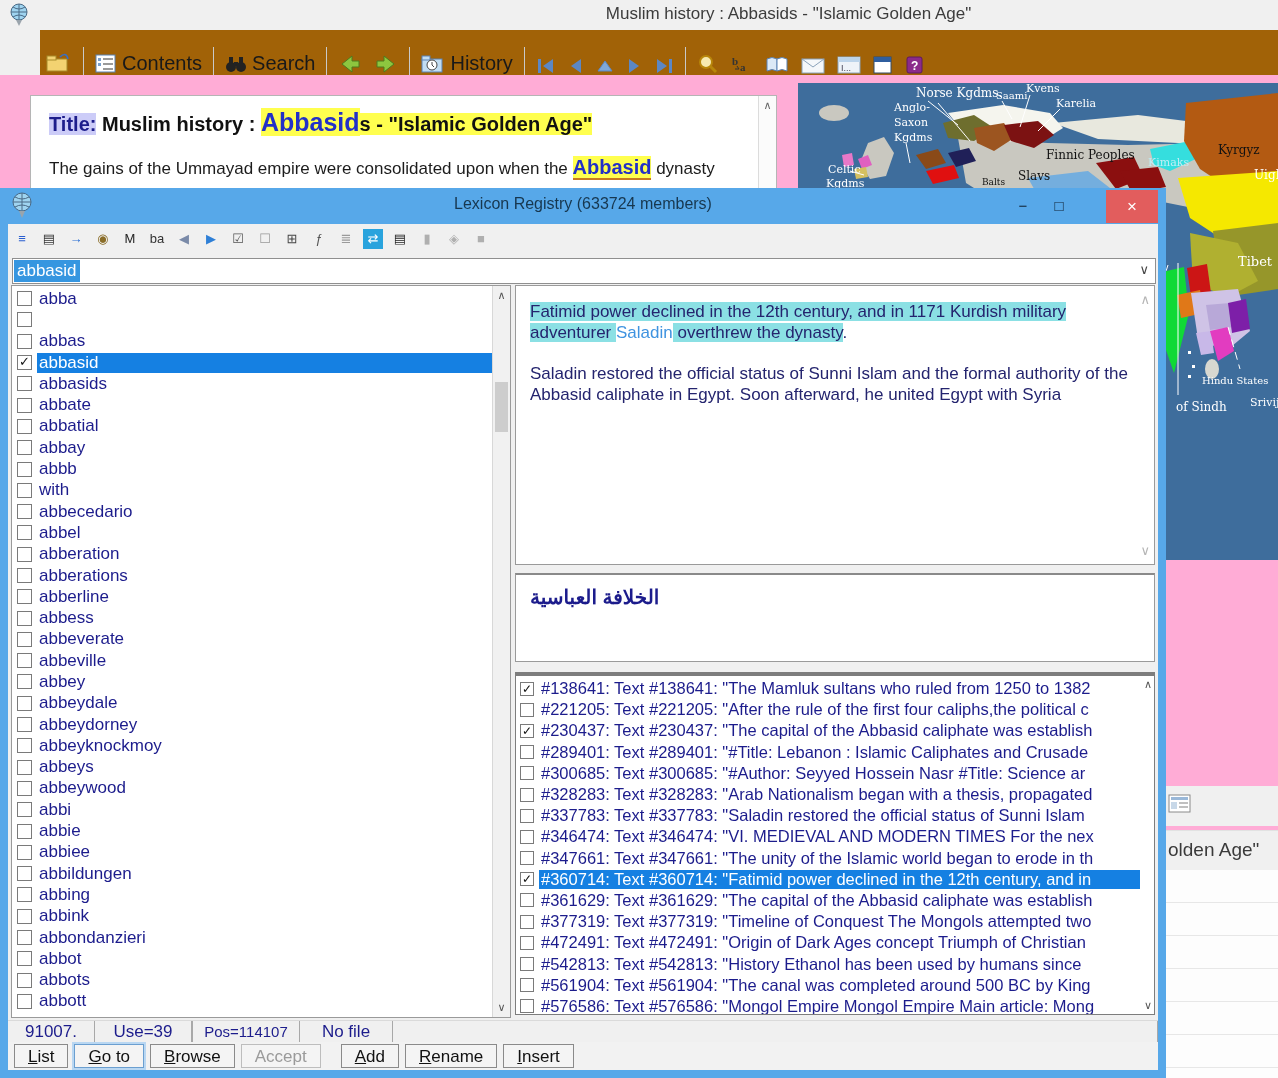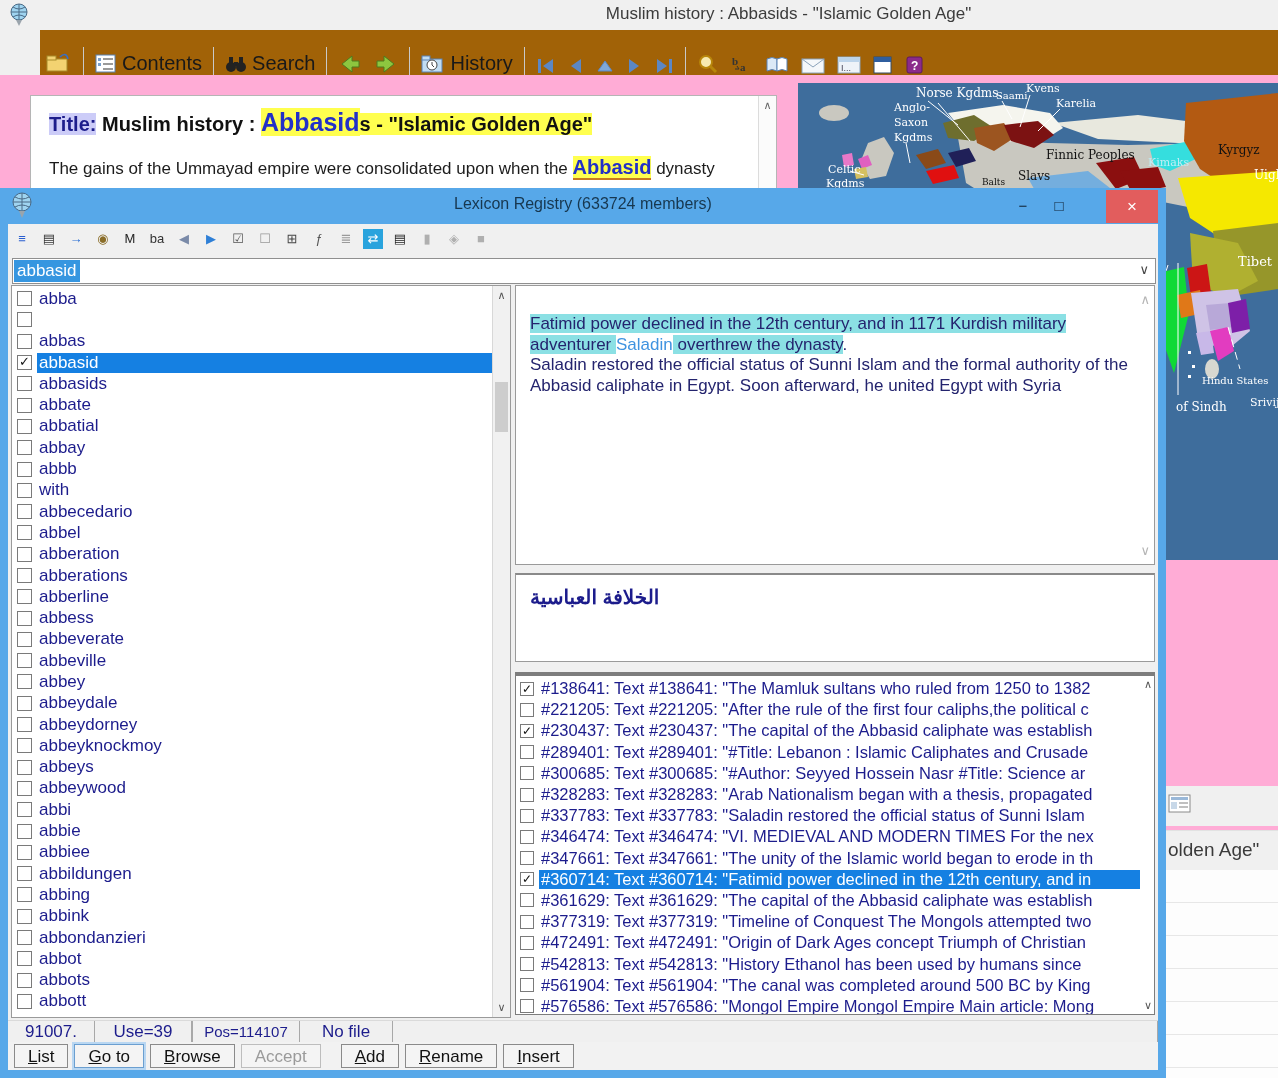--- a/index.html
+++ b/index.html
@@ -65,24 +65,24 @@
     margin-right:5px;flex:0 0 auto;font-size:13px;line-height:12px;text-align:center;color:#111;}
   .wlabel{font-size:17px;color:#1c1c8c;flex:1 1 auto;padding-left:2px;white-space:nowrap;overflow:hidden;}
   .wrow.sel .wlabel{background:#1580e2;color:#fff;}
   .vscroll{position:absolute;right:0;top:0;bottom:0;width:17px;background:#f1f1f1;border-left:1px solid #d8d8d8;}
   .vs-up,.vs-dn{position:absolute;left:0;right:0;text-align:center;color:#555;font-size:11px;}
   .vs-up{top:3px;} .vs-dn{bottom:3px;}
   .vs-thumb{position:absolute;left:2px;right:2px;background:#cdcdcd;}
   
   .lx-preview{position:absolute;left:507px;top:97px;width:640px;height:280px;background:#fff;
     border:1px solid #9a9a9a;box-sizing:border-box;}
-  .pv-text{position:absolute;left:14px;top:28px;right:26px;font-size:17px;color:#24246e;line-height:1.22;}
+  .pv-text{position:absolute;left:14px;top:16px;right:26px;font-size:17px;color:#24246e;line-height:1.22;}
   .cy{background:#8be0e4;}
   .pv-link{color:#3f93e0;}
-  .pv-p2{}
+  .pv-p2{margin-top:21px;}
   .pv-up,.pv-dn{position:absolute;right:4px;color:#b5b5b5;font-size:13px;}
   .pv-up{top:6px;} .pv-dn{bottom:6px;}
   
   .lx-arabic{position:absolute;left:507px;top:385px;width:640px;height:89px;background:#fff;
     border:1px solid #9a9a9a;border-top:2px solid #8a8a8a;box-sizing:border-box;}
   .ar-text{position:absolute;left:14px;top:10px;font-size:20px;font-weight:bold;color:#1c1c8c;}
   
   .lx-refs{position:absolute;left:507px;top:484px;width:640px;height:343px;background:#fff;
     border:1px solid #7d7d7d;border-top:4px solid #7d7d7d;box-sizing:border-box;overflow:hidden;}
   .rrows{position:absolute;left:0;top:2px;right:14px;}

